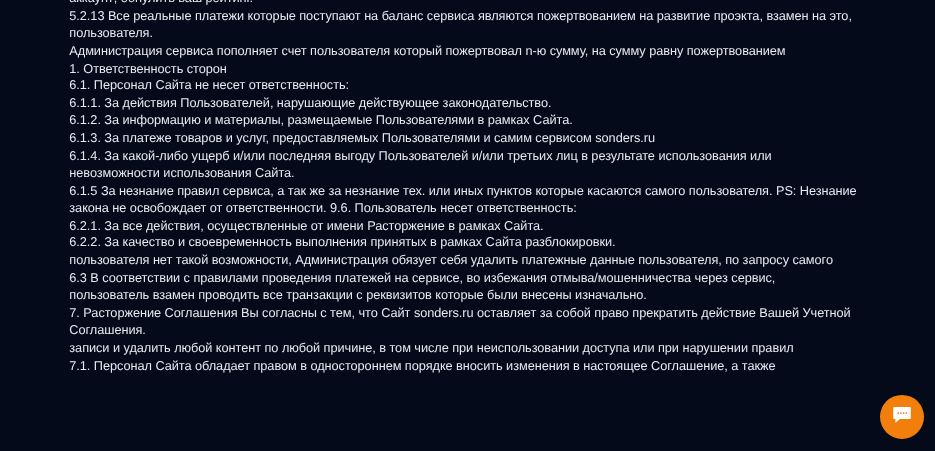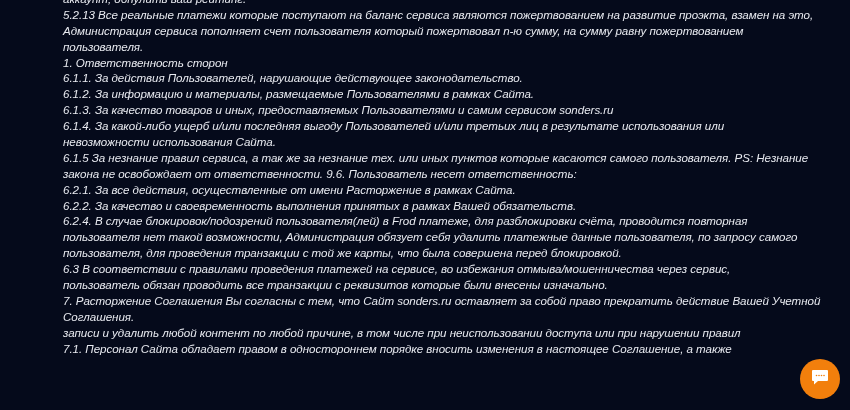--- a/index.html
+++ b/index.html
@@ -7,50 +7,49 @@
     width:850px; height:410px; overflow:hidden;
     background:#050a1b;
     font-family:"Liberation Sans", "DejaVu Sans", sans-serif;
     position:relative;
   }
   .content {
     position:absolute; left:63px; top:-9px; width:660px;
     color:#e8eaf0; font-size:11.6px; line-height:15.9px;
     letter-spacing:-0.05px;
   }
-  .line { white-space:nowrap; height:15.9px;font-style:italic; }
+  .line { white-space:nowrap; height:15.9px; }
   .chat-btn {
     position:absolute; left:800px; top:359px; width:40px; height:40px;
     border-radius:50%; background:#f27f0c; cursor:pointer;
     display:flex; align-items:center; justify-content:center;
   }
 </style>
 </head>
 <body>
 
 <div class="content">
   <div class="line">аккаунт; обнулить ваш рейтинг.</div>
   <div class="line">5.2.13 Все реальные платежи которые поступают на баланс сервиса являются пожертвованием на развитие проэкта, взамен на это,</div>
+  <div class="line">пользователя.</div>
   <div class="line">Администрация сервиса пополняет счет пользователя который пожертвовал n-ю сумму, на сумму равну пожертвованием</div>
-  <div class="line">пользователя.</div>
   <div class="line">1. Ответственность сторон</div>
+  <div class="line">6.1. Персонал Сайта не несет ответственность:</div>
   <div class="line">6.1.1. За действия Пользователей, нарушающие действующее законодательство.</div>
   <div class="line">6.1.2. За информацию и материалы, размещаемые Пользователями в рамках Сайта.</div>
-  <div class="line">6.1.3. За качество товаров и иных, предоставляемых Пользователями и самим сервисом sonders.ru</div>
+  <div class="line">6.1.3. За платеже товаров и услуг, предоставляемых Пользователями и самим сервисом sonders.ru</div>
   <div class="line">6.1.4. За какой-либо ущерб и/или последняя выгоду Пользователей и/или третьих лиц в результате использования или</div>
   <div class="line">невозможности использования Сайта.</div>
   <div class="line">6.1.5 За незнание правил сервиса, а так же за незнание тех. или иных пунктов которые касаются самого пользователя. PS: Незнание</div>
   <div class="line">закона не освобождает от ответственности. 9.6. Пользователь несет ответственность:</div>
   <div class="line">6.2.1. За все действия, осуществленные от имени Расторжение в рамках Сайта.</div>
-  <div class="line">6.2.2. За качество и своевременность выполнения принятых в рамках Вашей обязательств.</div>
-  <div class="line">6.2.4. В случае блокировок/подозрений пользователя(лей) в Frod платеже, для разблокировки счёта, проводится повторная</div>
+  <div class="line">6.2.2. За качество и своевременность выполнения принятых в рамках Сайта разблокировки.</div>
   <div class="line">пользователя нет такой возможности, Администрация обязует себя удалить платежные данные пользователя, по запросу самого</div>
-  <div class="line">пользователя, для проведения транзакции с той же карты, что была совершена перед блокировкой.</div>
   <div class="line">6.3 В соответствии с правилами проведения платежей на сервисе, во избежания отмыва/мошенничества через сервис,</div>
-  <div class="line">пользователь обязан проводить все транзакции с реквизитов которые были внесены изначально.</div>
+  <div class="line">пользователь взамен проводить все транзакции с реквизитов которые были внесены изначально.</div>
   <div class="line">7. Расторжение Соглашения Вы согласны с тем, что Сайт sonders.ru оставляет за собой право прекратить действие Вашей Учетной</div>
   <div class="line">Соглашения.</div>
   <div class="line">записи и удалить любой контент по любой причине, в том числе при неиспользовании доступа или при нарушении правил</div>
   <div class="line">7.1. Персонал Сайта обладает правом в одностороннем порядке вносить изменения в настоящее Соглашение, а также</div>
 </div>
 
 <div class="chat-btn">
   <span>
     <svg width="20" height="20" viewBox="0 0 20 20">
       <path d="M3 3 H17 Q18 3 18 4 V13 Q18 14 17 14 H8 L4 17.5 V14 H3 Q2 14 2 13 V4 Q2 3 3 3 Z" fill="#ffffff"></path>

